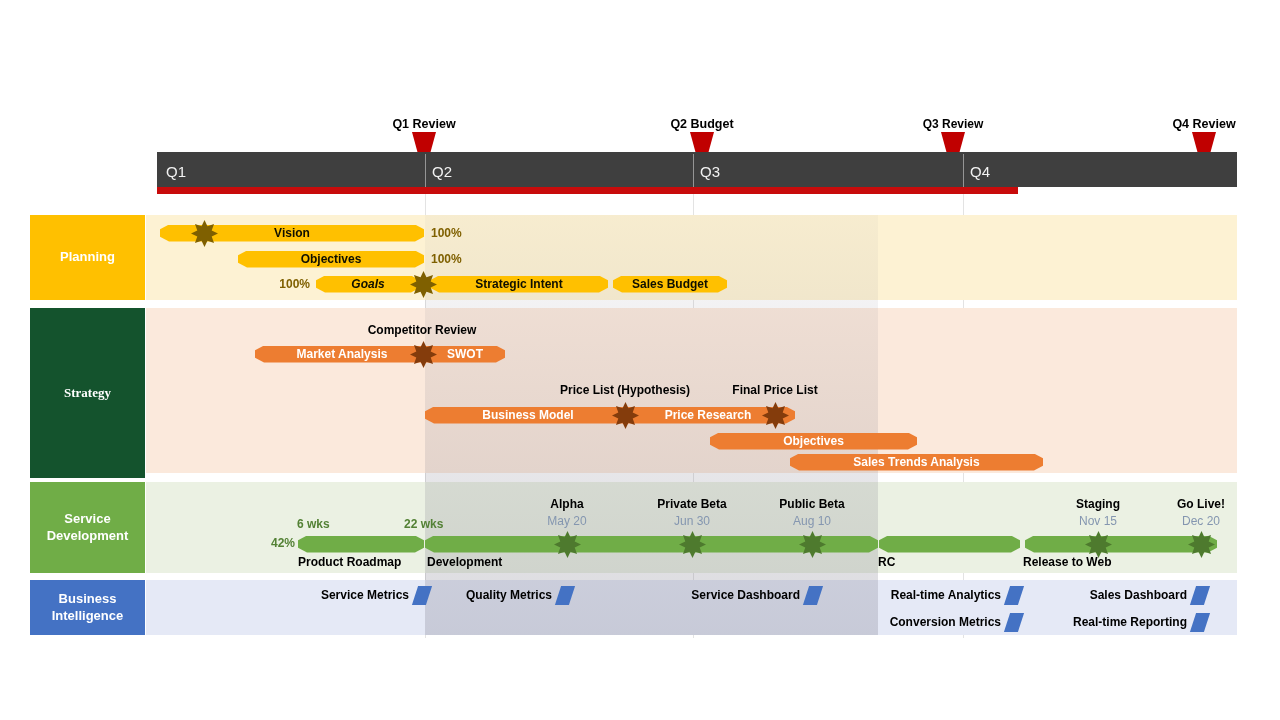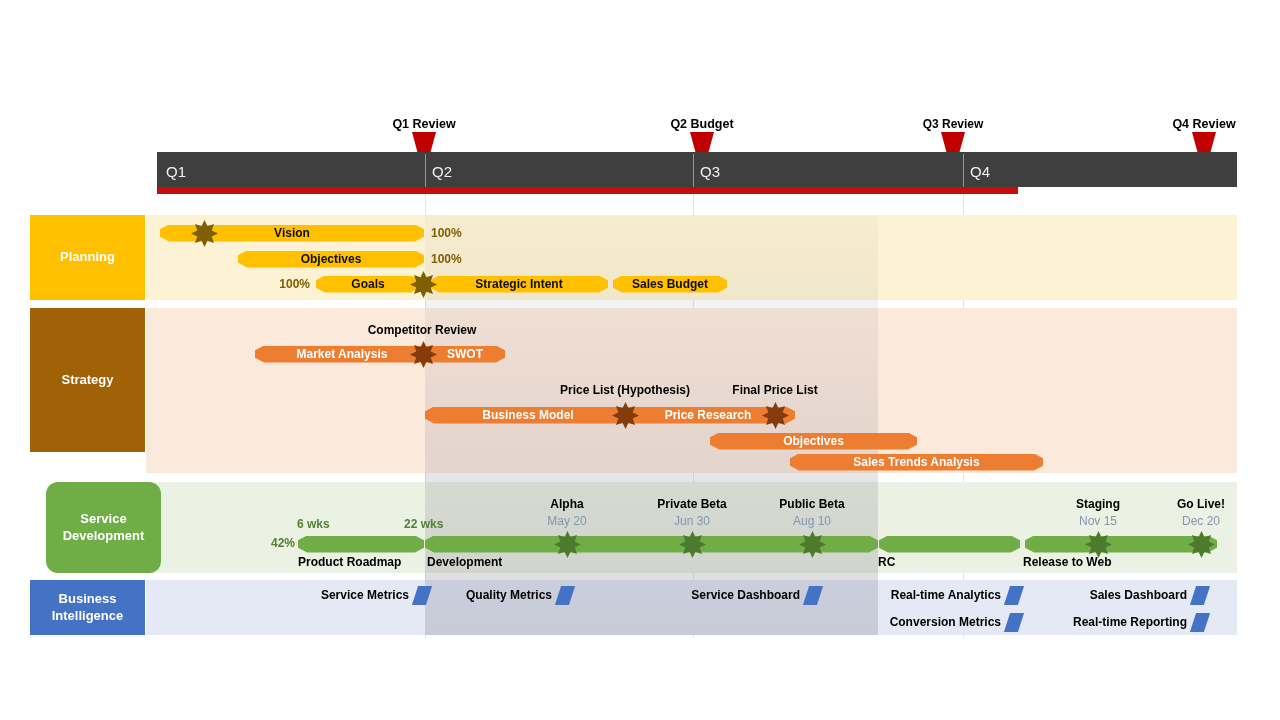--- a/index.html
+++ b/index.html
@@ -39,35 +39,35 @@
     <div class="vline" style="left: 963px; top: 154px; height: 33px; background: rgba(255, 255, 255, 0.45);"></div>
     <div class="abs" style="left: 157px; top: 187px; width: 861px; height: 7px; background: rgb(200, 11, 11);"></div>
     <div class="vline" style="left: 425px; top: 194px; height: 444px; background: rgba(100, 100, 100, 0.18);"></div>
     <div class="vline" style="left: 693px; top: 194px; height: 444px; background: rgba(100, 100, 100, 0.18);"></div>
     <div class="vline" style="left: 963px; top: 194px; height: 444px; background: rgba(100, 100, 100, 0.18);"></div>
     <div class="abs" style="left: 146px; top: 215px; width: 1091px; height: 85px; background: rgb(253, 242, 211);"></div>
     <div class="rowlabel" style="left: 30px; top: 215px; width: 115px; height: 85px; background: rgb(255, 192, 0);">
       <span>Planning</span>
     </div>
     <div class="abs" style="left: 146px; top: 308px; width: 1091px; height: 165px; background: rgb(251, 233, 220);"></div>
-    <div class="rowlabel" style="left: 30px; top: 308px; width: 115px; height: 144px; background: #a16207;">
+    <div class="rowlabel" style="left: 30px; top: 308px; width: 115px; height: 170px; background: #14532d; font-family: Liberation Serif, serif;">
       <span>Strategy</span>
     </div>
     <div class="abs" style="left: 146px; top: 482px; width: 1091px; height: 91px; background: rgb(235, 241, 227);"></div>
-    <div class="rowlabel" style="left: 46px; top: 482px; width: 115px; height: 91px; background: rgb(112, 173, 71); border-radius: 12px;">
+    <div class="rowlabel" style="left: 30px; top: 482px; width: 115px; height: 91px; background: rgb(112, 173, 71);">
       <span>Service Development</span>
     </div>
     <div class="abs" style="left: 146px; top: 580px; width: 1091px; height: 55px; background: rgb(229, 233, 246);"></div>
     <div class="rowlabel" style="left: 30px; top: 580px; width: 115px; height: 55px; background: rgb(68, 114, 196);">
       <span>Business Intelligence</span>
     </div>
     <div class="abs" style="left: 425px; top: 215px; width: 453px; height: 420px; background: linear-gradient(rgba(128, 124, 136, 0.05), rgba(116, 114, 130, 0.26));"></div>
     <div class="bar" style="left: 160px; top: 224.5px; width: 264px; background: rgb(255, 192, 0); color: rgb(15, 15, 0);">Vision</div>
     <div class="bar" style="left: 238px; top: 250.5px; width: 186px; background: rgb(255, 192, 0); color: rgb(15, 15, 0);">Objectives</div>
-    <div class="bar" style="left: 316px; top: 275.5px; width: 104px; background: rgb(255, 192, 0); color: rgb(15, 15, 0);">Goals</div>
+    <div class="bar" style="left: 316px; top: 275.5px; width: 104px; background: rgb(255, 192, 0); color: rgb(15, 15, 0); font-style: italic;">Goals</div>
     <div class="bar" style="left: 430px; top: 275.5px; width: 178px; background: rgb(255, 192, 0); color: rgb(15, 15, 0);">Strategic Intent</div>
     <div class="bar" style="left: 613px; top: 275.5px; width: 114px; background: rgb(255, 192, 0); color: rgb(15, 15, 0);">Sales Budget</div>
     <div class="txt" style="top: 233px; color: rgb(127, 96, 0); font-weight: bold; left: 431px; transform: translateY(-50%);">100%</div>
     <div class="txt" style="top: 259px; color: rgb(127, 96, 0); font-weight: bold; left: 431px; transform: translateY(-50%);">100%</div>
     <div class="txt" style="top: 284px; color: rgb(127, 96, 0); font-weight: bold; left: 310px; transform: translate(-100%, -50%);">100%</div>
     <div class="star" style="left: 190.5px; top: 219.5px;"><svg viewBox="0 0 26 26" width="27" height="27">
         <polygon points="13,0 15.87,6.07 22.19,3.81 19.93,10.13 26,13 19.93,15.87 22.19,22.19 15.87,19.93 13,26 10.13,19.93 3.81,22.19 6.07,15.87 0,13 6.07,10.13 3.81,3.81 10.13,6.07" fill="#7F6000"></polygon>
       </svg></div>
     <div class="star" style="left: 409.5px; top: 270.5px;"><svg viewBox="0 0 26 26" width="27" height="27">
         <polygon points="13,0 15.87,6.07 22.19,3.81 19.93,10.13 26,13 19.93,15.87 22.19,22.19 15.87,19.93 13,26 10.13,19.93 3.81,22.19 6.07,15.87 0,13 6.07,10.13 3.81,3.81 10.13,6.07" fill="#7F6000"></polygon>

